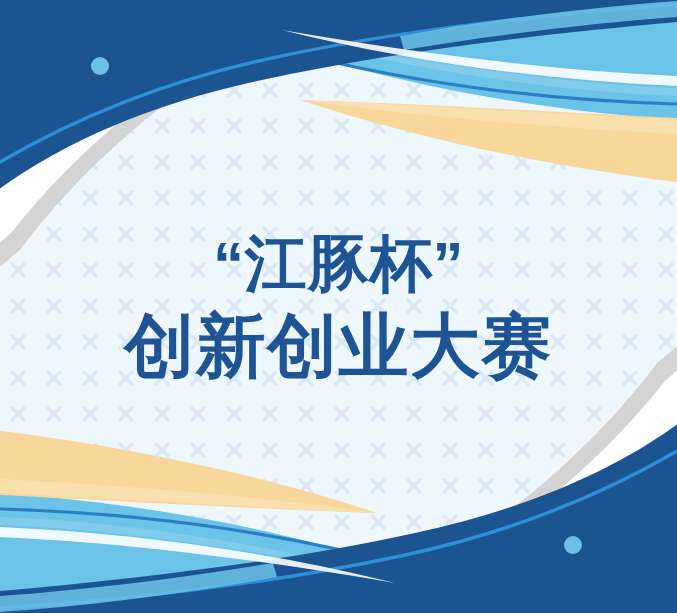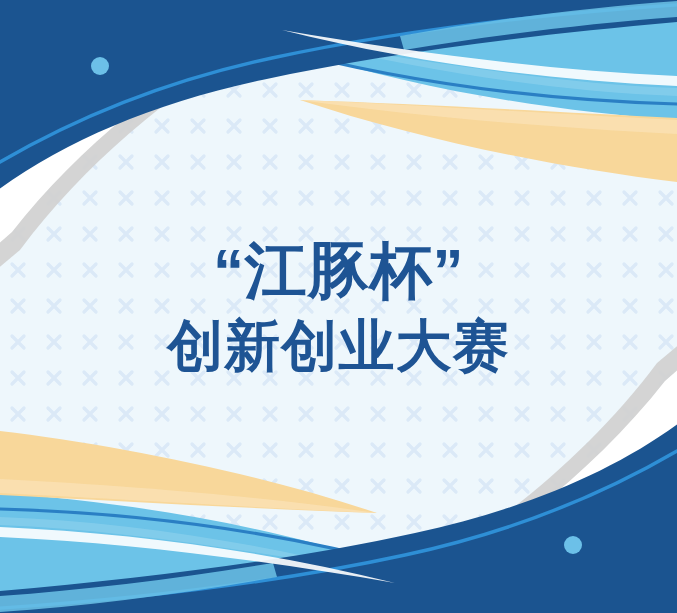--- a/index.html
+++ b/index.html
@@ -51,21 +51,21 @@
     white-space: nowrap;
     text-align: center;
   }
 
   #title-line-1 {
     font-size: 62px;
     margin-bottom: 16px;
   }
 
   #title-line-2 {
-    font-size: 56px;
+    font-size: 70px;
     letter-spacing: 0.02em;
   }
 </style>
 </head>
 <body>
 
 <div id="poster">
 
   <svg id="poster-svg" viewBox="0 0 677 613" preserveAspectRatio="none">
     <defs>

